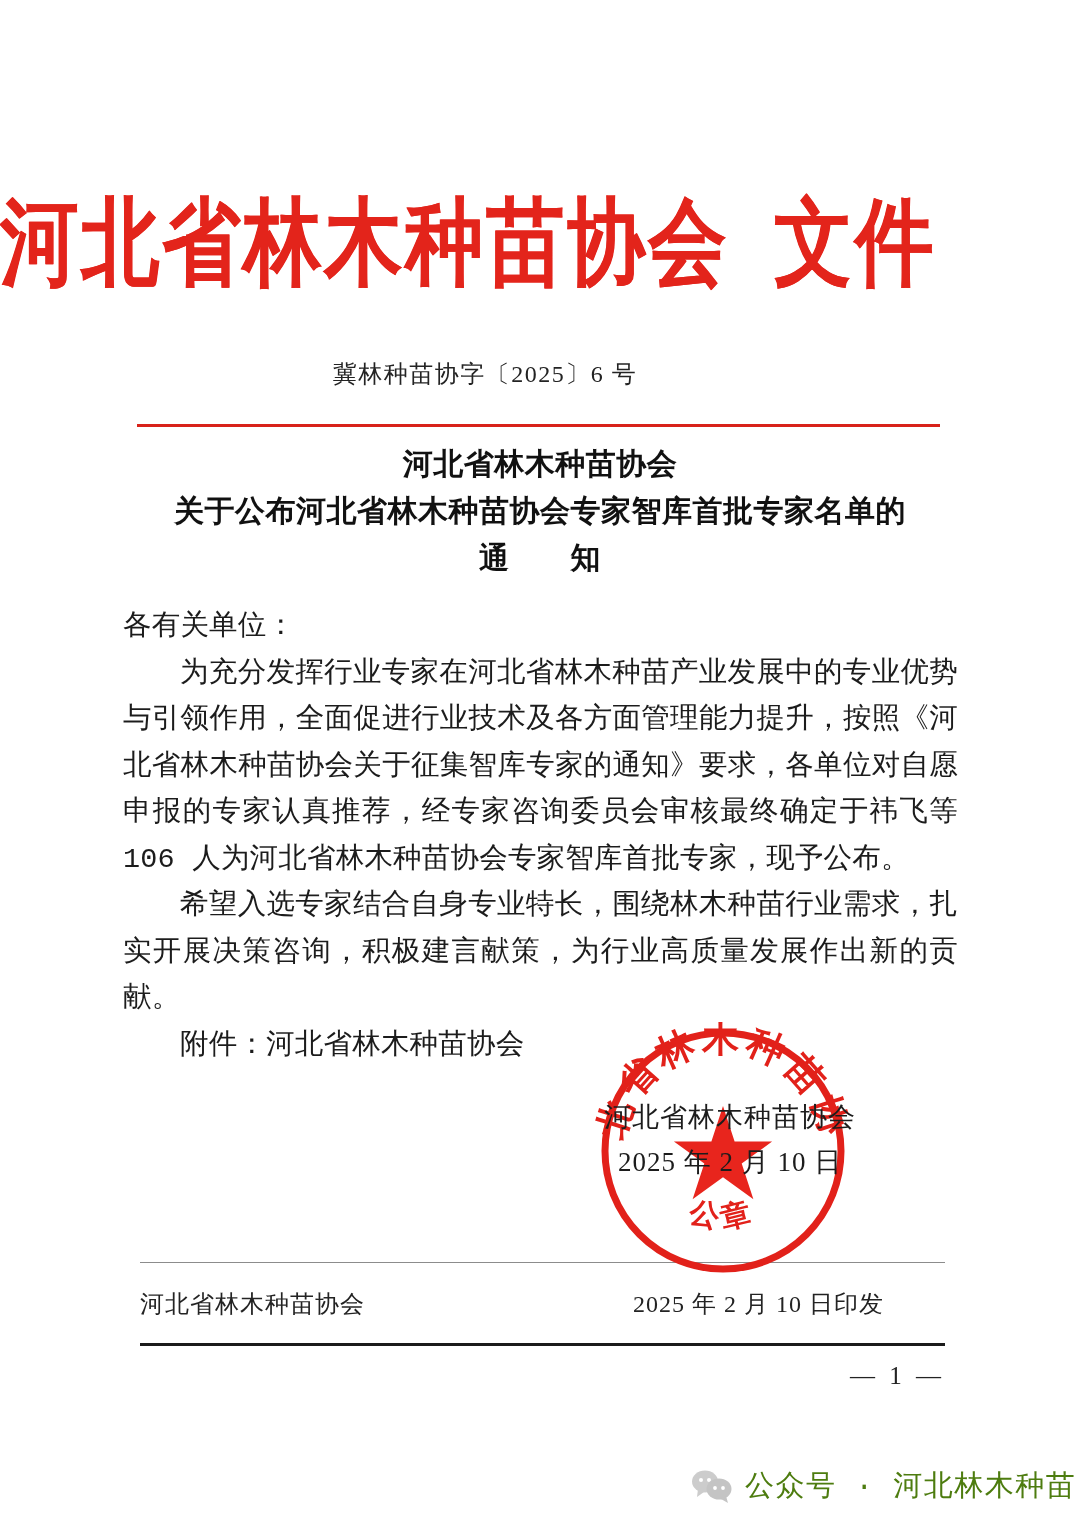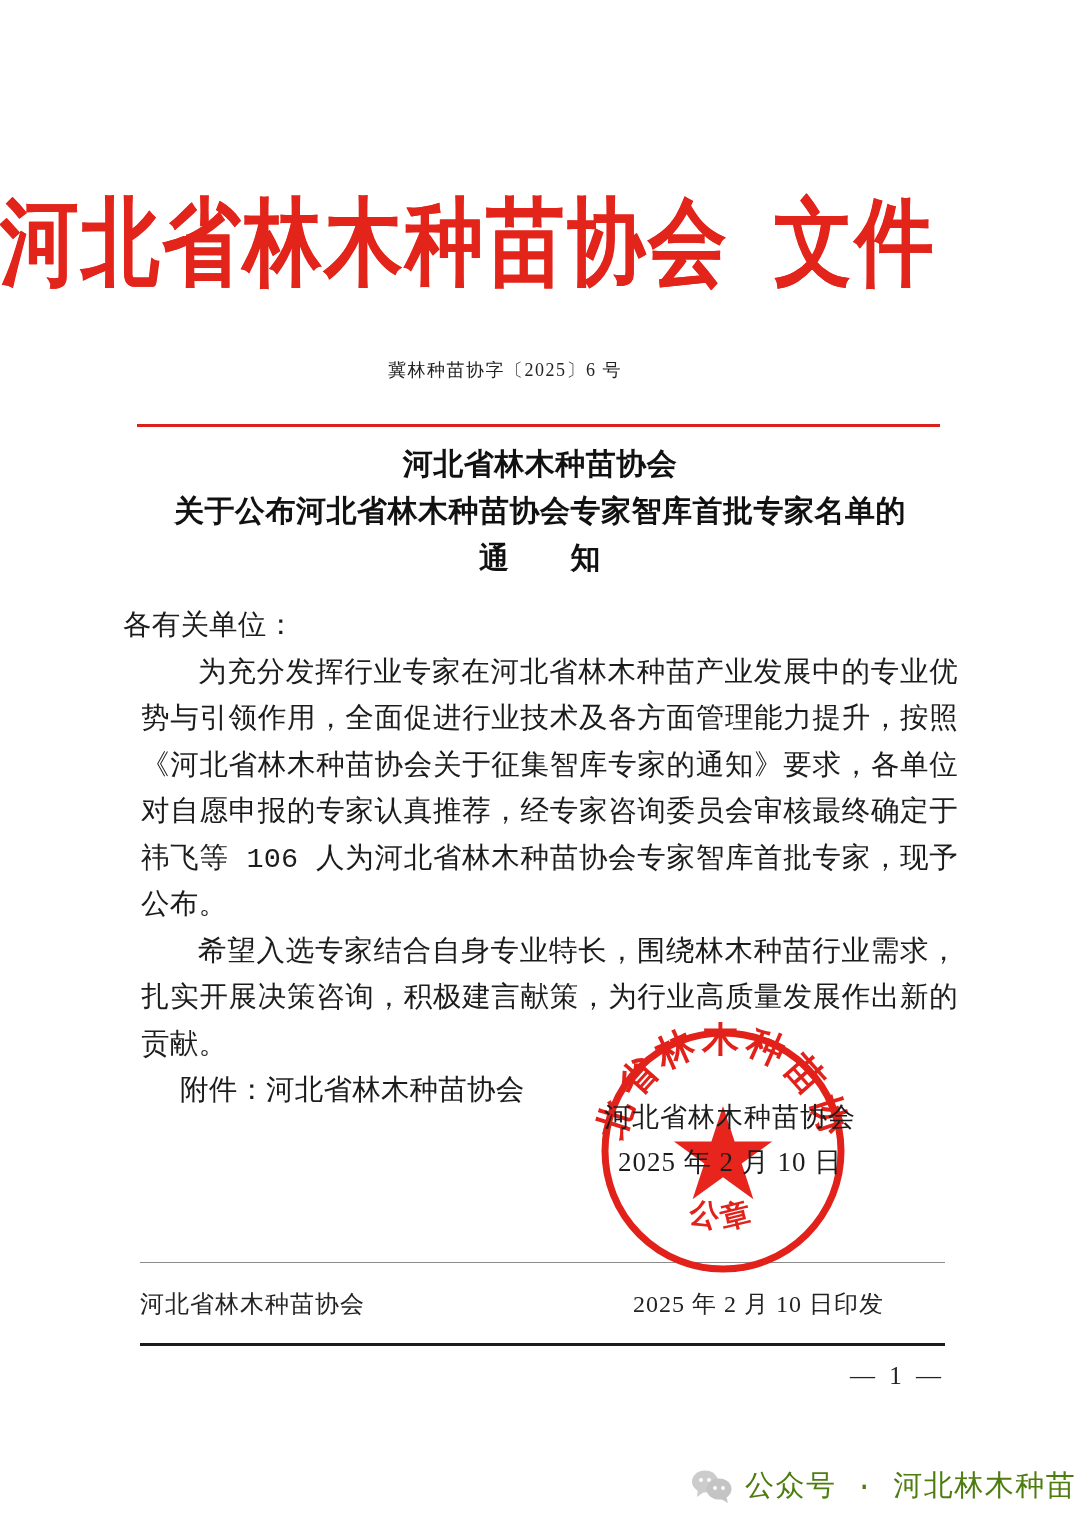--- a/index.html
+++ b/index.html
@@ -46,24 +46,23 @@
     text-shadow: 0.5px 0 0 #e3241b;
   }
 
   
   .doc-number {
     position: absolute;
     left: 0;
     top: 358px;
     width: 970px;
     text-align: center;
-    font-size: 18px;
+    font-size: 24px;
     letter-spacing: 1.5px;
     color: #232323;
-    padding-left: 20px;
   }
 
   
   .red-rule {
     position: absolute;
     left: 137px;
     top: 424px;
     width: 803px;
     height: 3px;
     background: #d8221a;
@@ -101,21 +100,20 @@
     font-size: 28.5px;
     line-height: 46.5px;
     letter-spacing: 0.2px;
     color: #1c1c1c;
     text-align: justify;
     text-justify: inter-ideograph;
     margin: 0;
   }
   .body-p.indent {
     text-indent: 2em;
-    margin-left: 18px;
   }
   .body-p.attach {
     text-indent: 2em;
   }
 
   
   .sign-block {
     position: absolute;
     left: 560px;
     top: 1095px;

